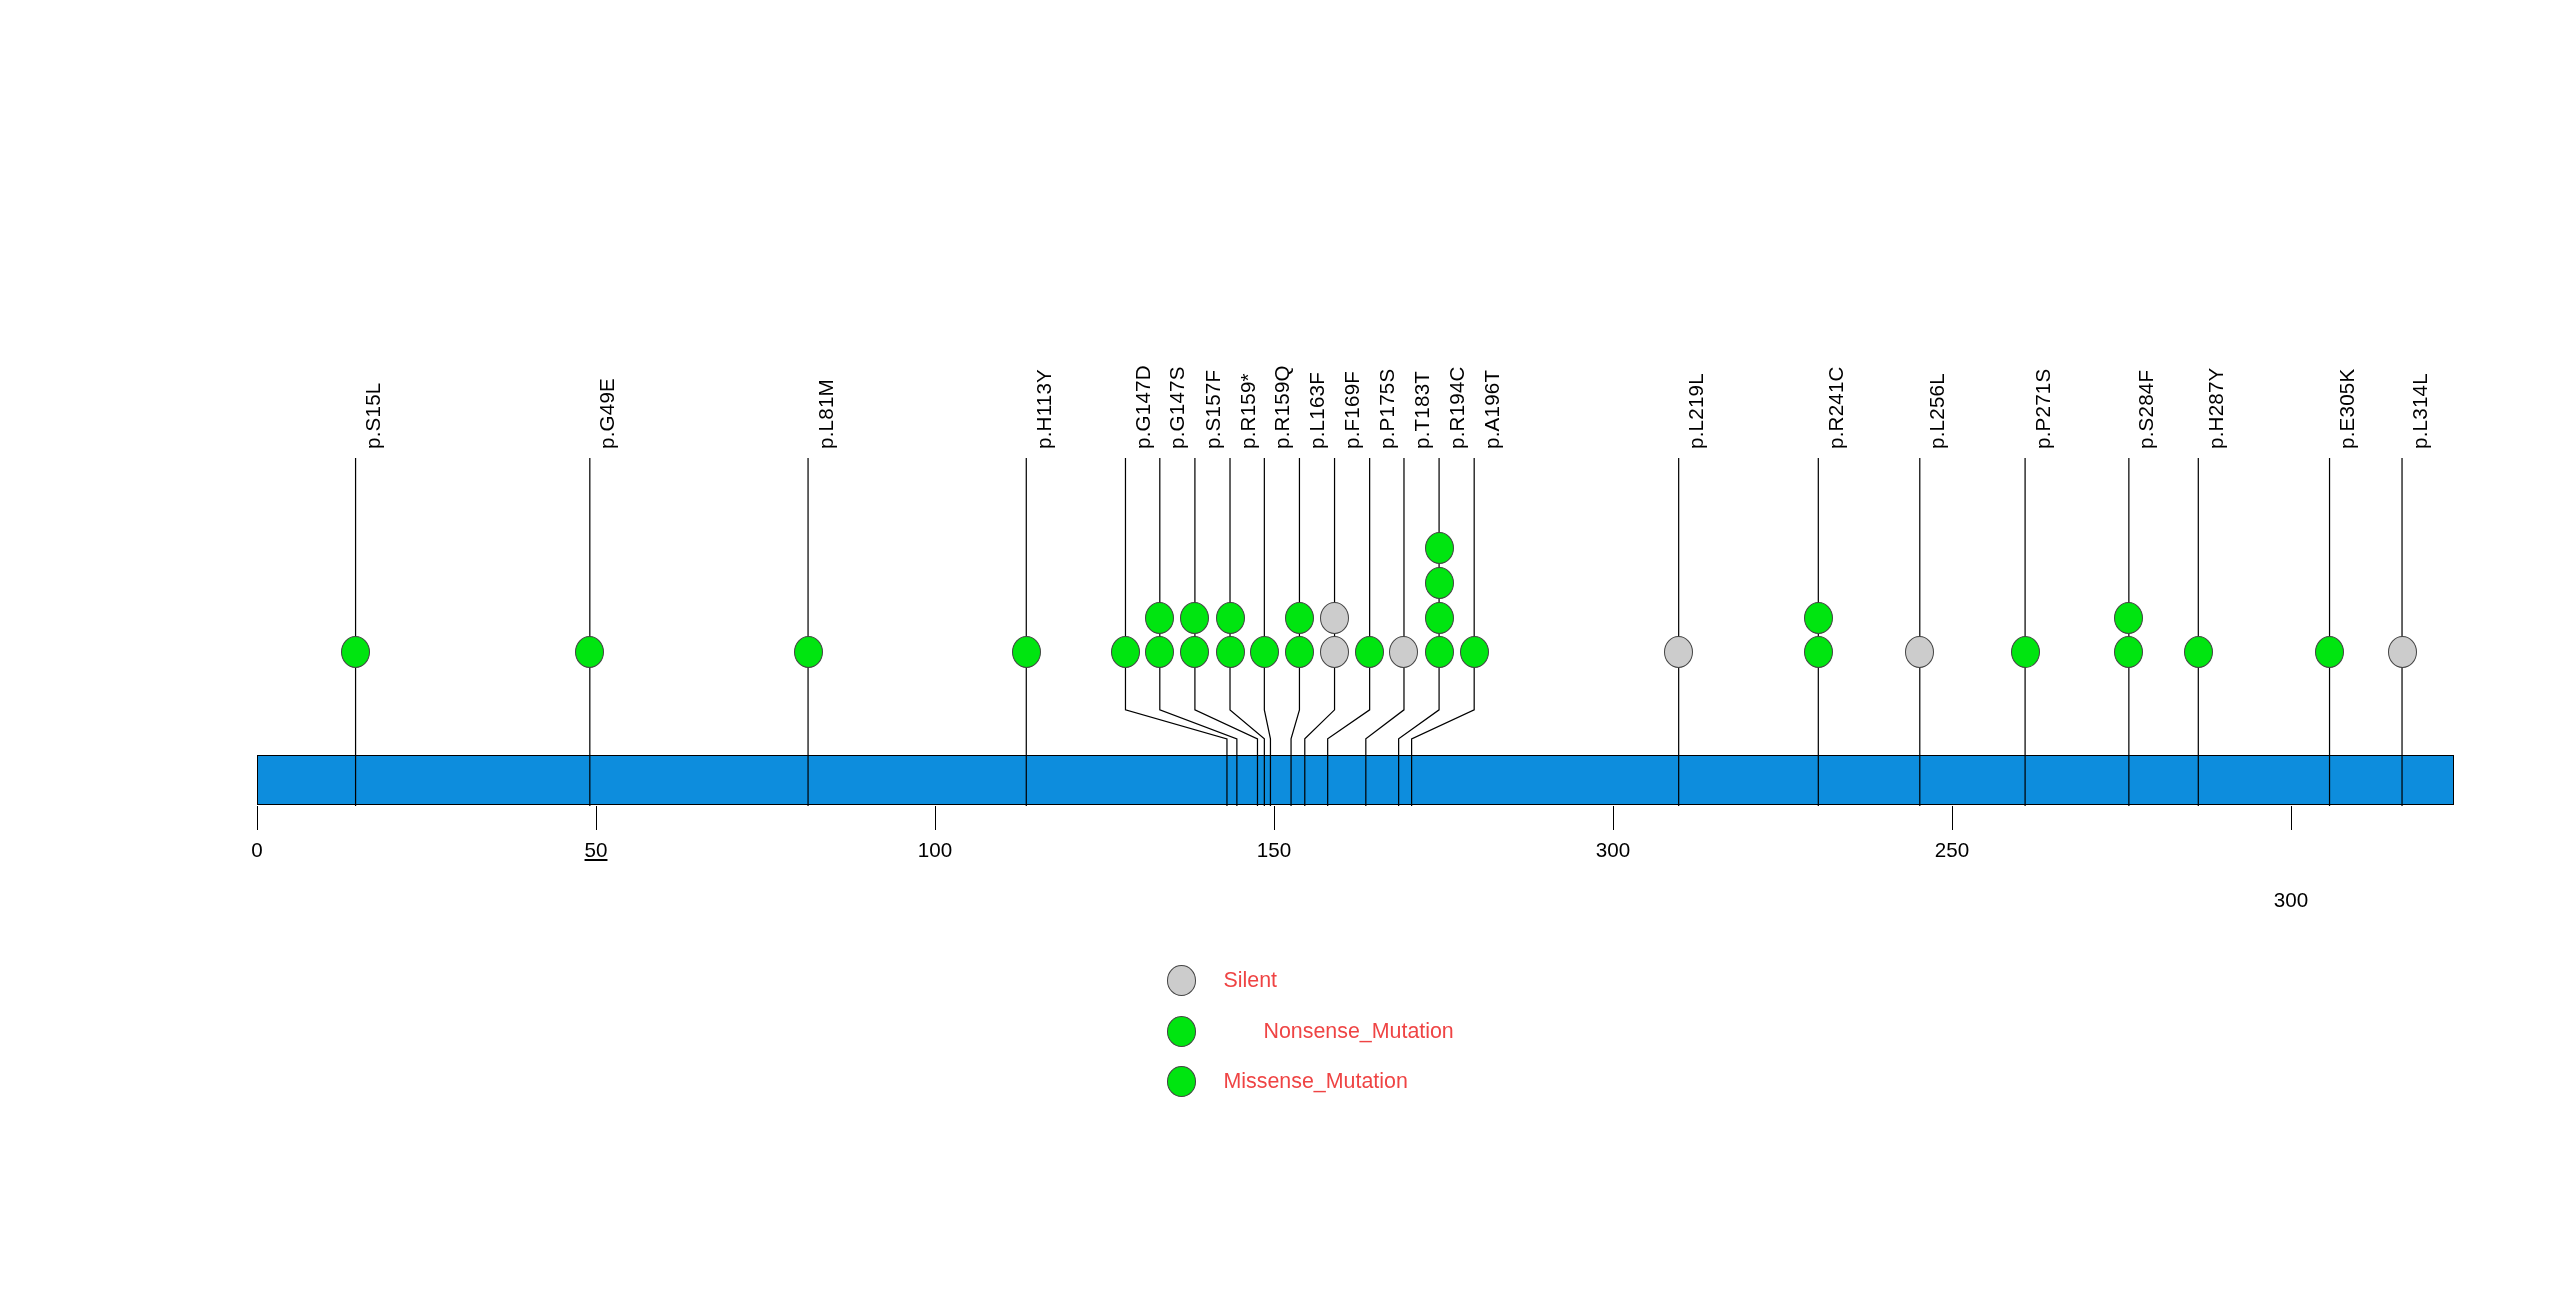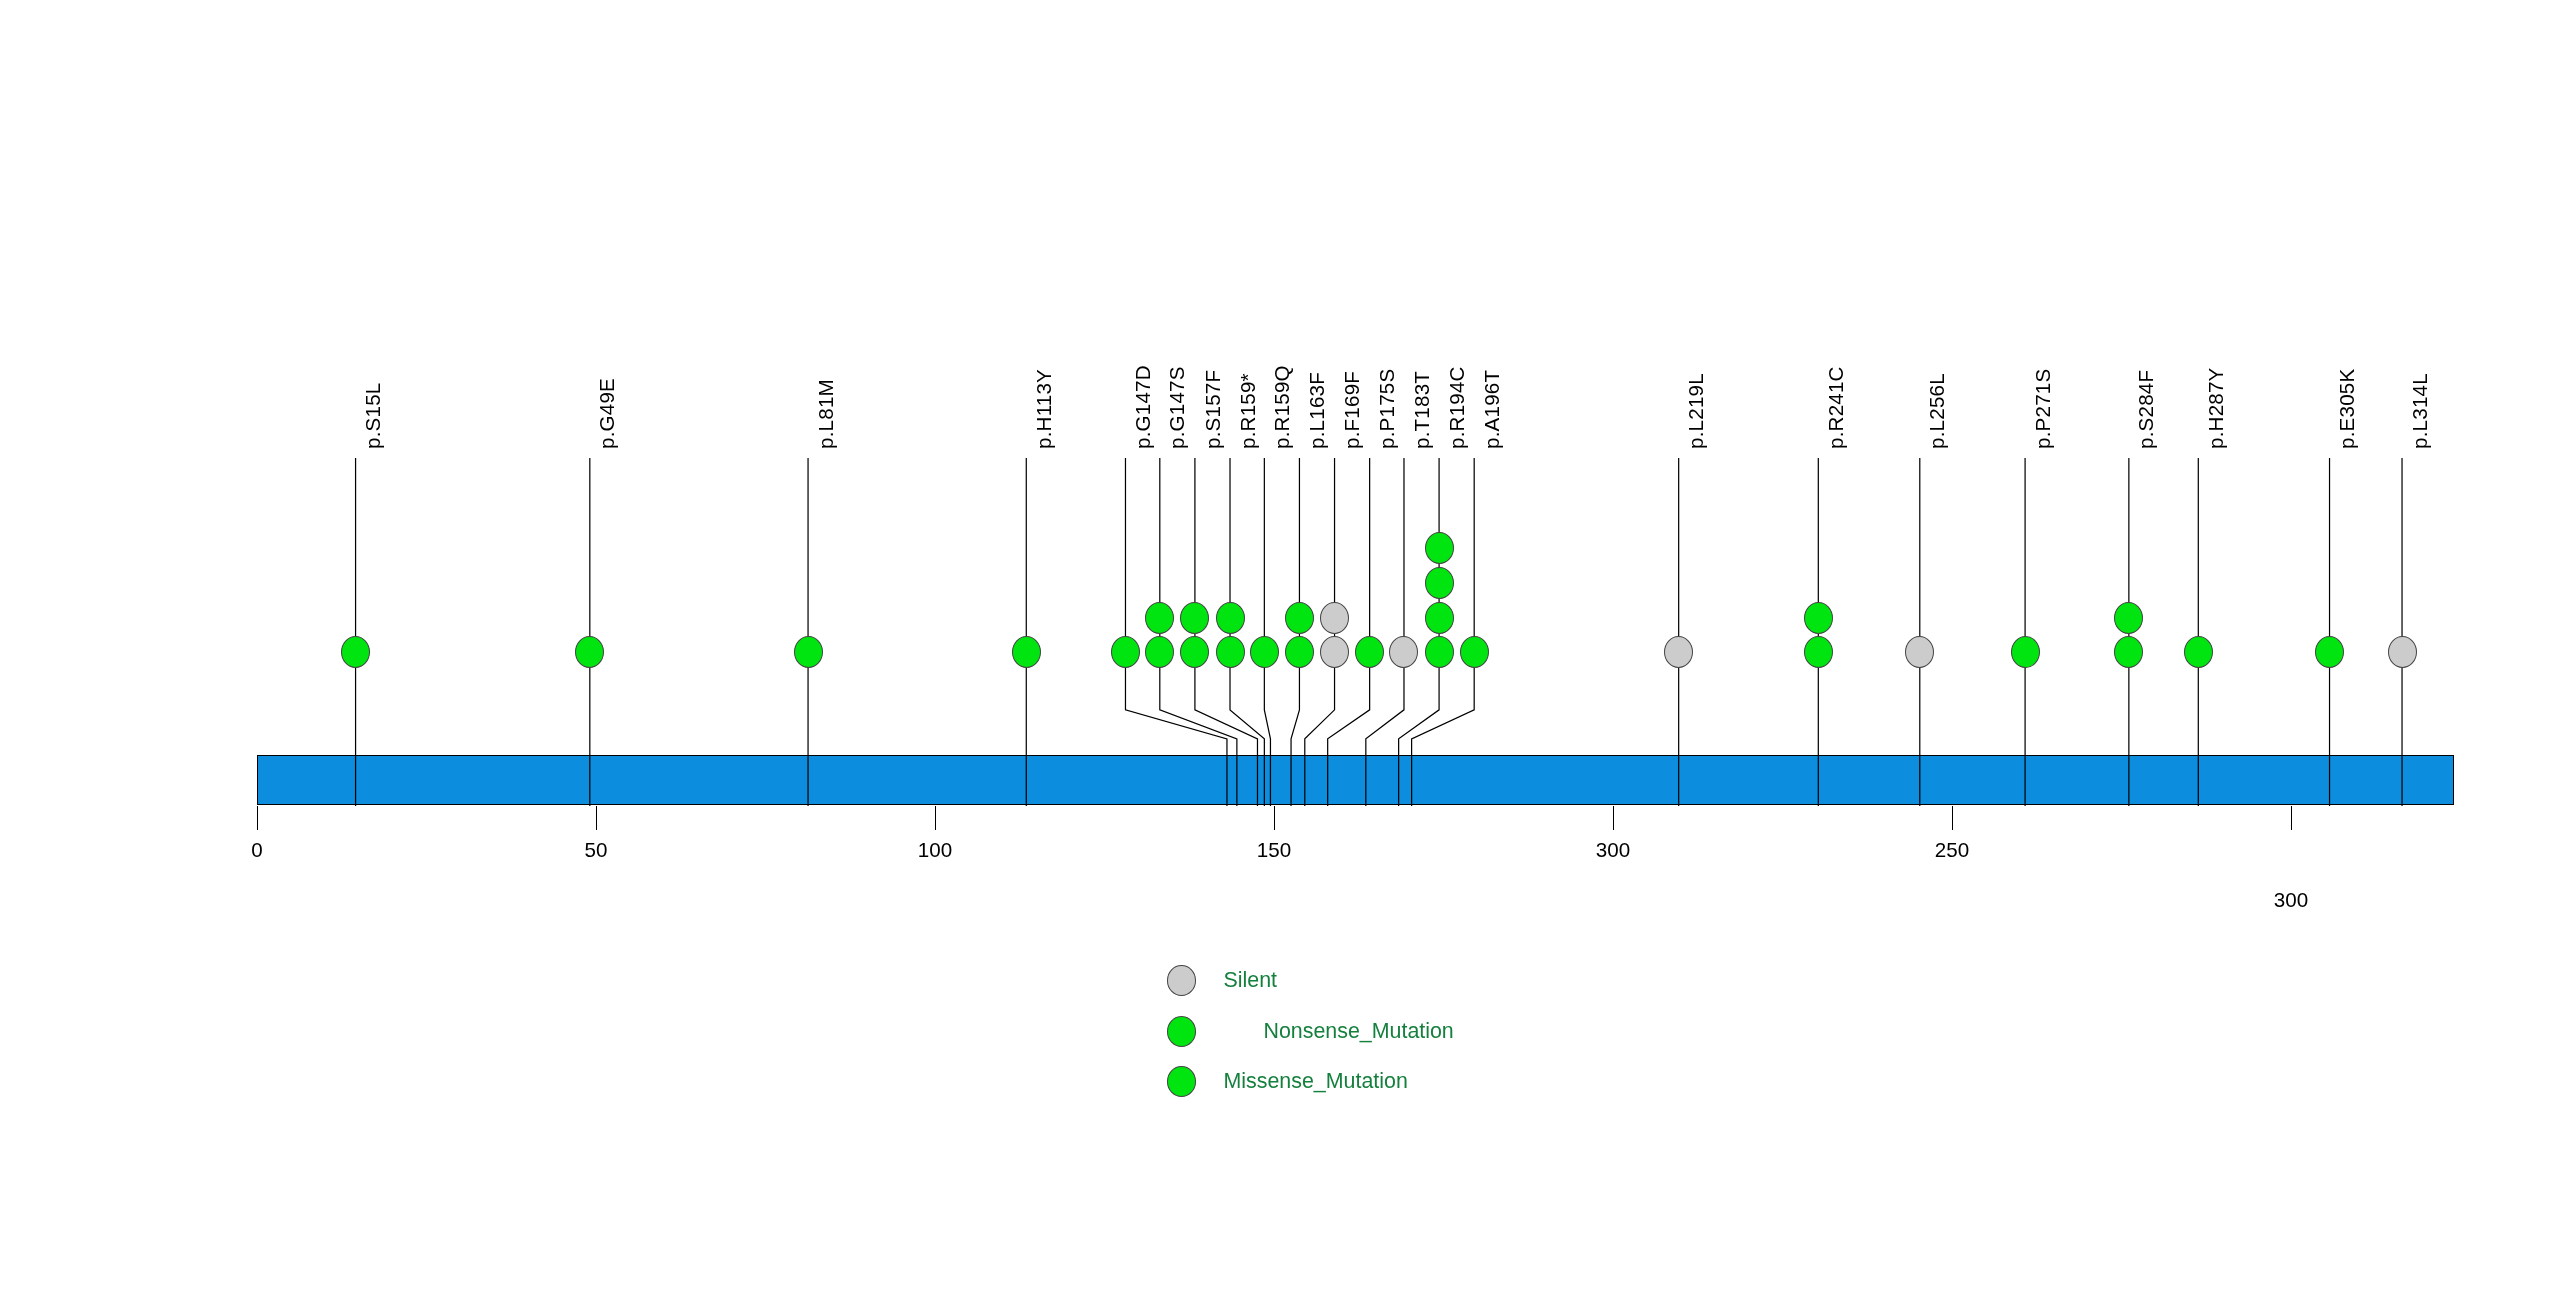--- a/index.html
+++ b/index.html
@@ -31,21 +31,21 @@
   
   .tick{position:absolute;width:0;border-left:1.2px solid #000;}
   .ticklabel{position:absolute;font-size:20.6px;color:#000;
              text-align:center;transform:translateX(-50%);white-space:nowrap;}
 
   
   .legend{position:absolute;}
   .legend-row{position:absolute;display:flex;align-items:center;}
   .legend-dot{box-sizing:border-box;width:29px;height:30.5px;
               border:1.1px solid #444;border-radius:50%;}
-  .legend-text{margin-left:27.5px;font-size:21.4px;color:#15803d;white-space:nowrap;}
+  .legend-text{margin-left:27.5px;font-size:21.4px;color:#ef4444;white-space:nowrap;}
 </style>
 </head>
 <body>
 
 <div id="plot">
 
   <div class="backbone" id="backbone" style="left: 257px; top: 755px; width: 2197px; height: 50px; background: rgb(13, 141, 221);"></div>
 
   <svg id="stem-layer" class="stem" width="2576" height="1290" style="left:0;top:0" viewBox="0 0 3376 1690">
       <polyline points="466,600 466,1056"></polyline>
@@ -129,21 +129,21 @@
       <div class="mlabel" style="left: 2033px; top: 449px;">p.P271S</div>
       <div class="mlabel" style="left: 2136px; top: 449px;">p.S284F</div>
       <div class="mlabel" style="left: 2206px; top: 449px;">p.H287Y</div>
       <div class="mlabel" style="left: 2337px; top: 449px;">p.E305K</div>
       <div class="mlabel" style="left: 2410px; top: 449px;">p.L314L</div>
     </div>
   <div id="axis-layer">
       <div class="tick" style="left: 257px; top: 806px; height: 24.4px;"></div>
       <div class="ticklabel" style="left: 257px; top: 838px;">0</div>
       <div class="tick" style="left: 596px; top: 806px; height: 24.4px;"></div>
-      <div class="ticklabel" style="left: 596px; top: 838px;">50</div>
+      <div class="ticklabel" style="left: 596px; top: 838px; text-decoration: underline;">50</div>
       <div class="tick" style="left: 935px; top: 806px; height: 24.4px;"></div>
       <div class="ticklabel" style="left: 935px; top: 838px;">100</div>
       <div class="tick" style="left: 1274px; top: 806px; height: 24.4px;"></div>
       <div class="ticklabel" style="left: 1274px; top: 838px;">150</div>
       <div class="tick" style="left: 1613px; top: 806px; height: 24.4px;"></div>
       <div class="ticklabel" style="left: 1613px; top: 838px;">300</div>
       <div class="tick" style="left: 1952px; top: 806px; height: 24.4px;"></div>
       <div class="ticklabel" style="left: 1952px; top: 838px; text-align: center;">250</div>
       <div class="tick" style="left: 2291px; top: 806px; height: 24.4px;"></div>
       <div class="ticklabel" style="left: 2291px; top: 888px;">300</div>

